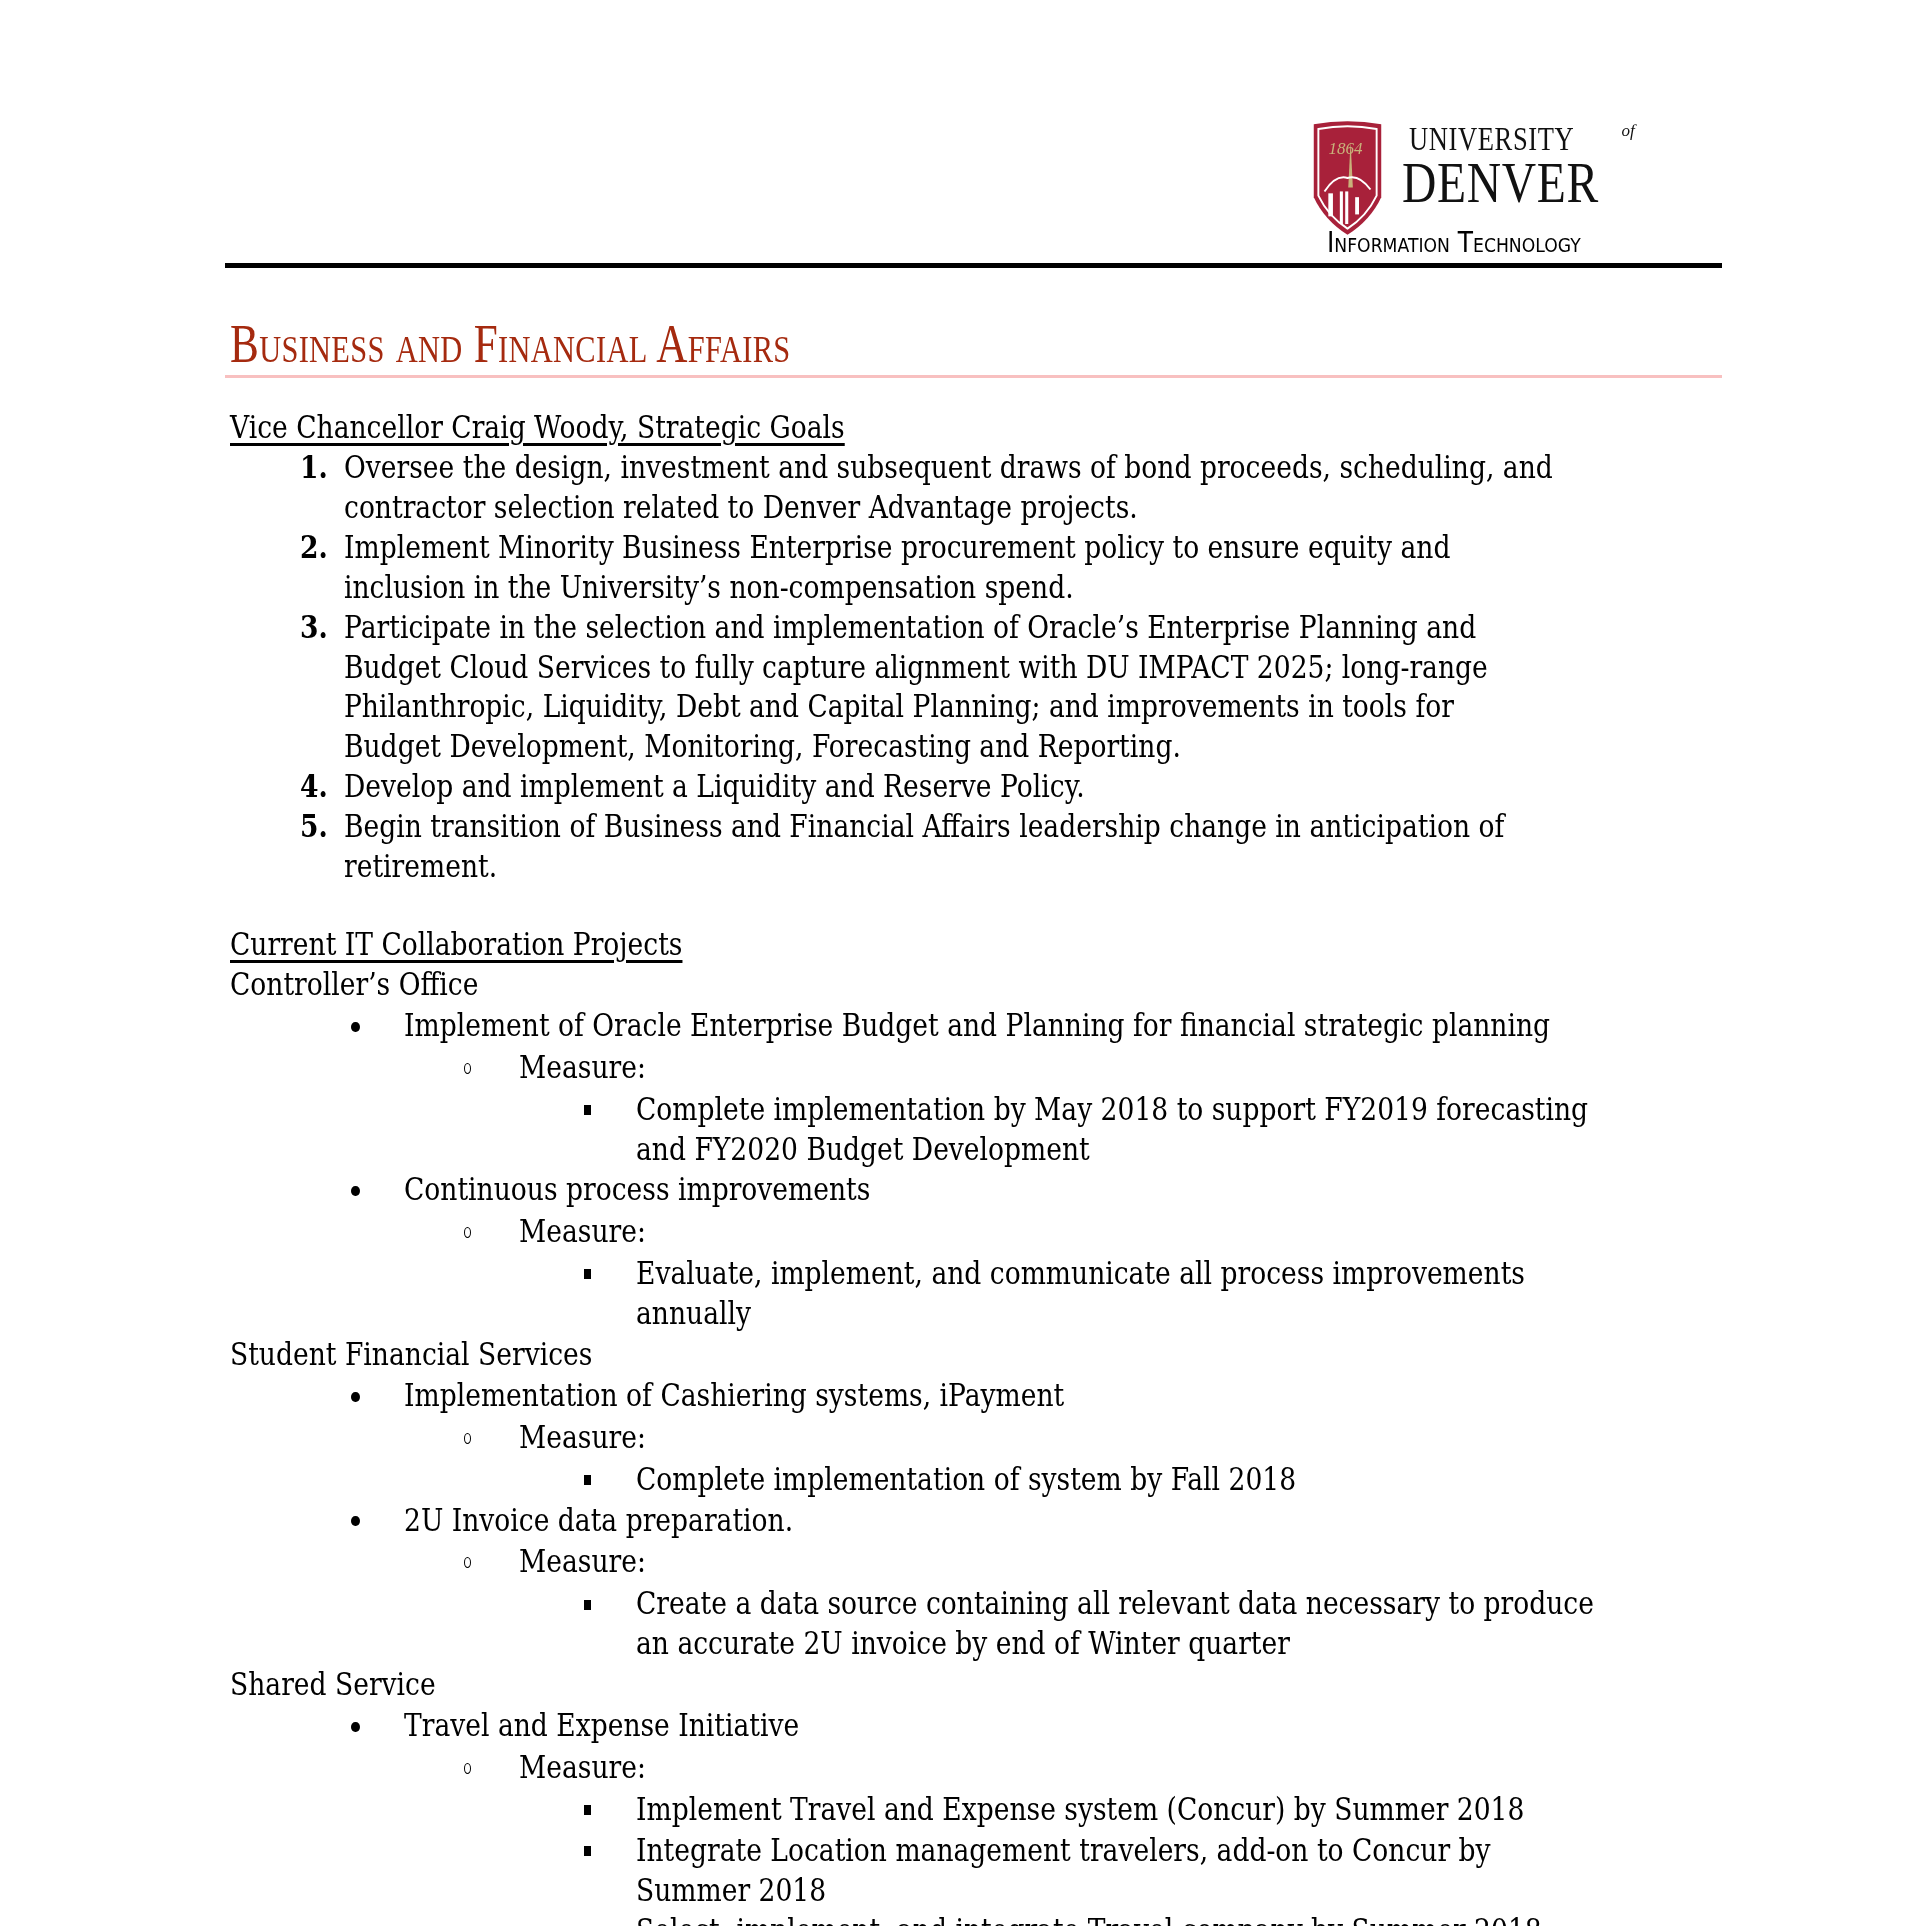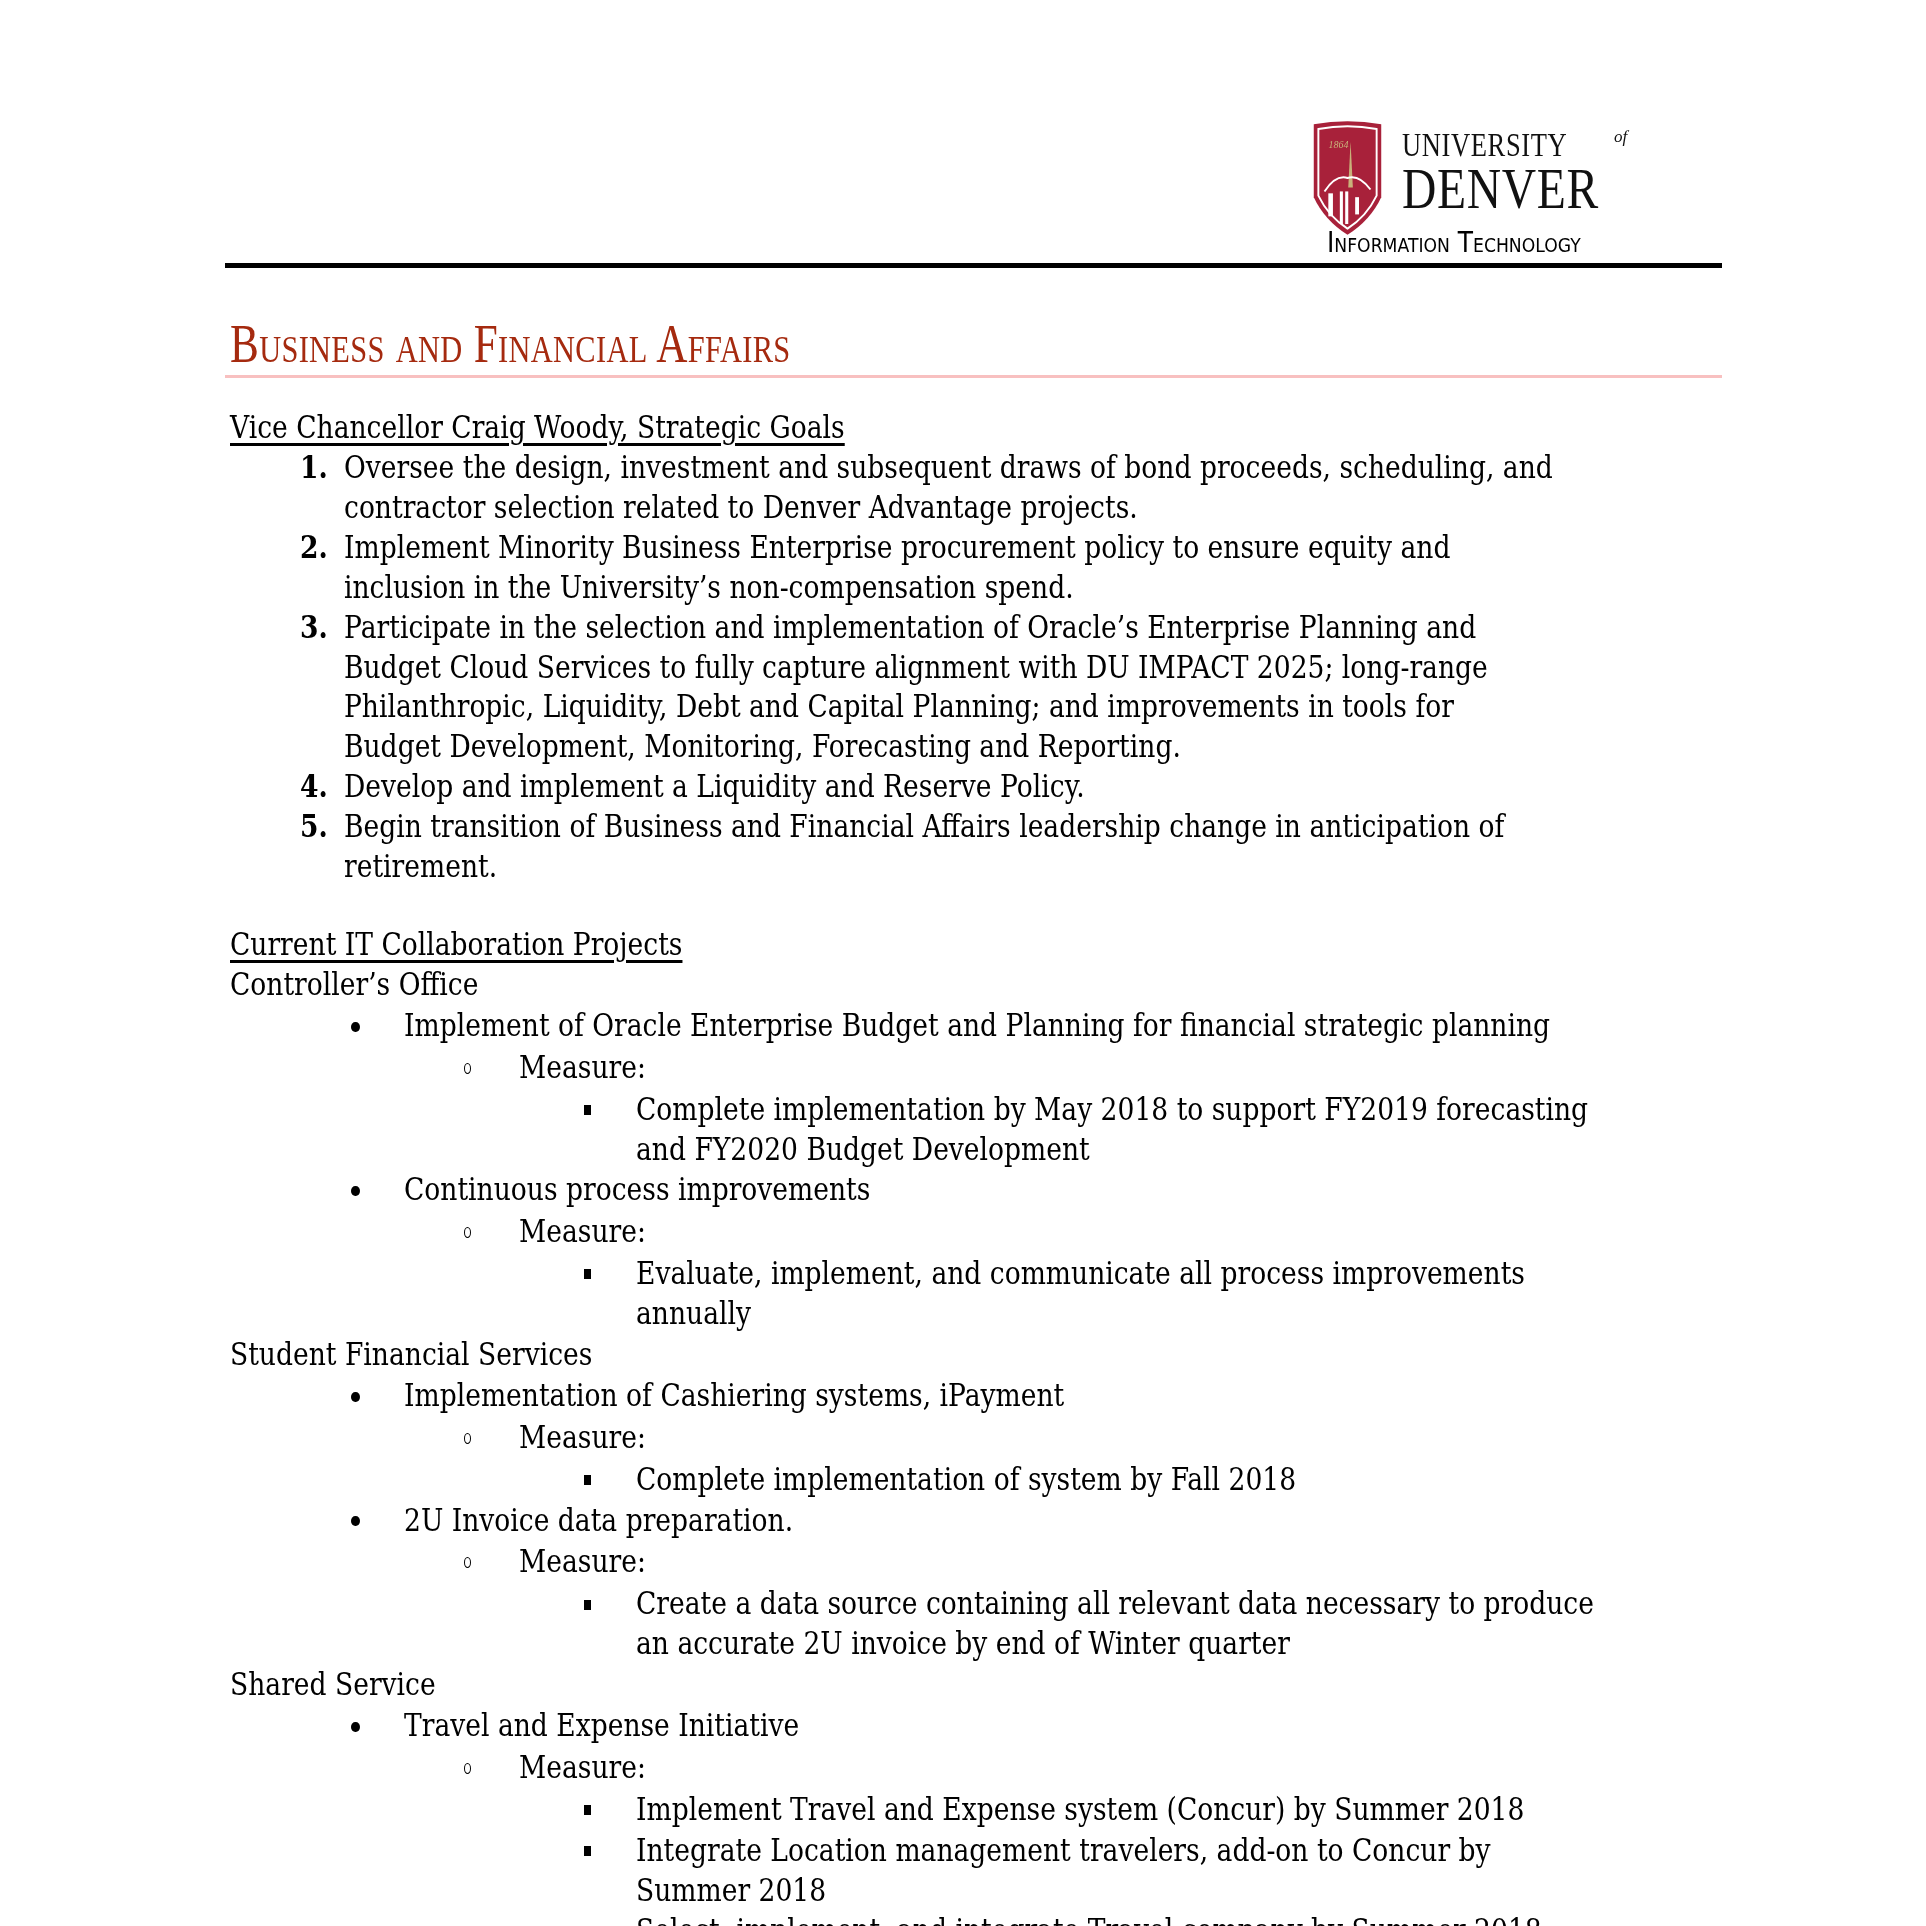--- a/index.html
+++ b/index.html
@@ -1,21 +1,21 @@
 <!DOCTYPE html>
 <html style="font-size:6.2px"><head>
 <meta charset="utf-8">
 <style>
   html, body { margin: 0; padding: 0; background: #ffffff; }
   body { width: 1965px; height: 2542px; position: relative; overflow: hidden;
          font-family: "DejaVu Serif", "Liberation Serif", serif; color: #000; }
   .abs { position: absolute; }
   
   .logo-shield { left: 1313px; top: 120px; width: 69px; height: 116px; }
-  .logo-wordmark { left: 1402px; top: 128px; font-family: "Liberation Serif", serif; color: #111; line-height: 1; }
+  .logo-wordmark { left: 1402px; top: 122px; font-family: "Liberation Serif", serif; color: #111; line-height: 1; text-align: center; }
   .logo-university { font-size: 34px; letter-spacing: 0.8px; transform: scaleX(0.78); transform-origin: left; display: inline-block; }
   .logo-of { font-style: italic; font-size: 17px; vertical-align: top; }
   .logo-denver { font-size: 58px; letter-spacing: 0.8px; transform: scaleX(0.82); transform-origin: left; display: block; margin-top: -2.3px; }
   .dept { left: 1327px; top: 225px; font-family: "DejaVu Sans", sans-serif; font-size: 29px; letter-spacing: 0px;
           font-variant: small-caps; transform: scaleX(0.86); transform-origin: left; white-space: nowrap; }
   .header-rule { left: 225px; top: 263px; width: 1497px; height: 5px; background: #000; }
   
   .title { left: 230px; top: 313px; font-family: "Liberation Serif", serif; font-size: 54px; color: #A52A0F;
            font-variant: small-caps; white-space: nowrap; transform: scaleX(0.80); transform-origin: left; letter-spacing: 0.4px; }
   .title-rule { left: 225px; top: 375px; width: 1497px; height: 3.1px; background: #F8C0C0; }
@@ -33,21 +33,21 @@
   <svg width="69" height="116" viewBox="0 0 180 300">
     <path d="M2 10 Q90 -6 178 10 L178 200 Q150 260 90 298 Q30 260 2 200 Z" fill="#A8213A"></path>
     <path d="M14 22 Q90 8 166 22 L166 196 Q140 250 90 282 Q40 250 14 196 Z" fill="none" stroke="#fff" stroke-width="5"></path>
     <path d="M98 55 L104 175 L92 175 Z" fill="#C9B27A"></path>
     <path d="M30 185 Q60 140 90 150 Q120 140 150 180" fill="none" stroke="#fff" stroke-width="5"></path>
     <rect x="40" y="190" width="12" height="60" fill="#fff"></rect>
     <rect x="70" y="185" width="8" height="85" fill="#fff"></rect>
     <rect x="84" y="185" width="8" height="85" fill="#fff"></rect>
     <rect x="110" y="200" width="10" height="45" fill="#fff"></rect>
   </svg>
-  <span class="abs" style="left:15.4px;top:19px;font-size:10px;font-style:italic;color:#C9B27A;font-family:'Liberation Serif',serif;">1864</span>
+  <span class="abs" style="left:15.4px;top:19px;font-size:17px;font-style:italic;color:#C9B27A;font-family:'Liberation Serif',serif;">1864</span>
 </div>
 <div class="abs logo-wordmark">
   <span class="logo-university">UNIVERSITY</span><span class="logo-of">of</span>
   <span class="logo-denver">DENVER</span>
 </div>
 <div class="abs dept">Information Technology</div>
 <div class="abs header-rule"></div>
 
 <div class="abs title">Business and Financial Affairs</div>
 <div class="abs title-rule"></div>

